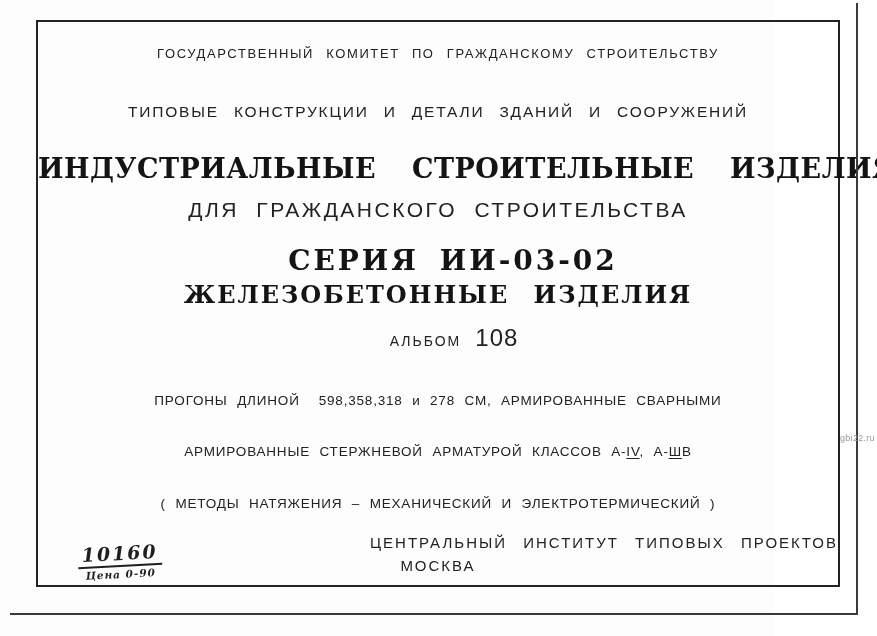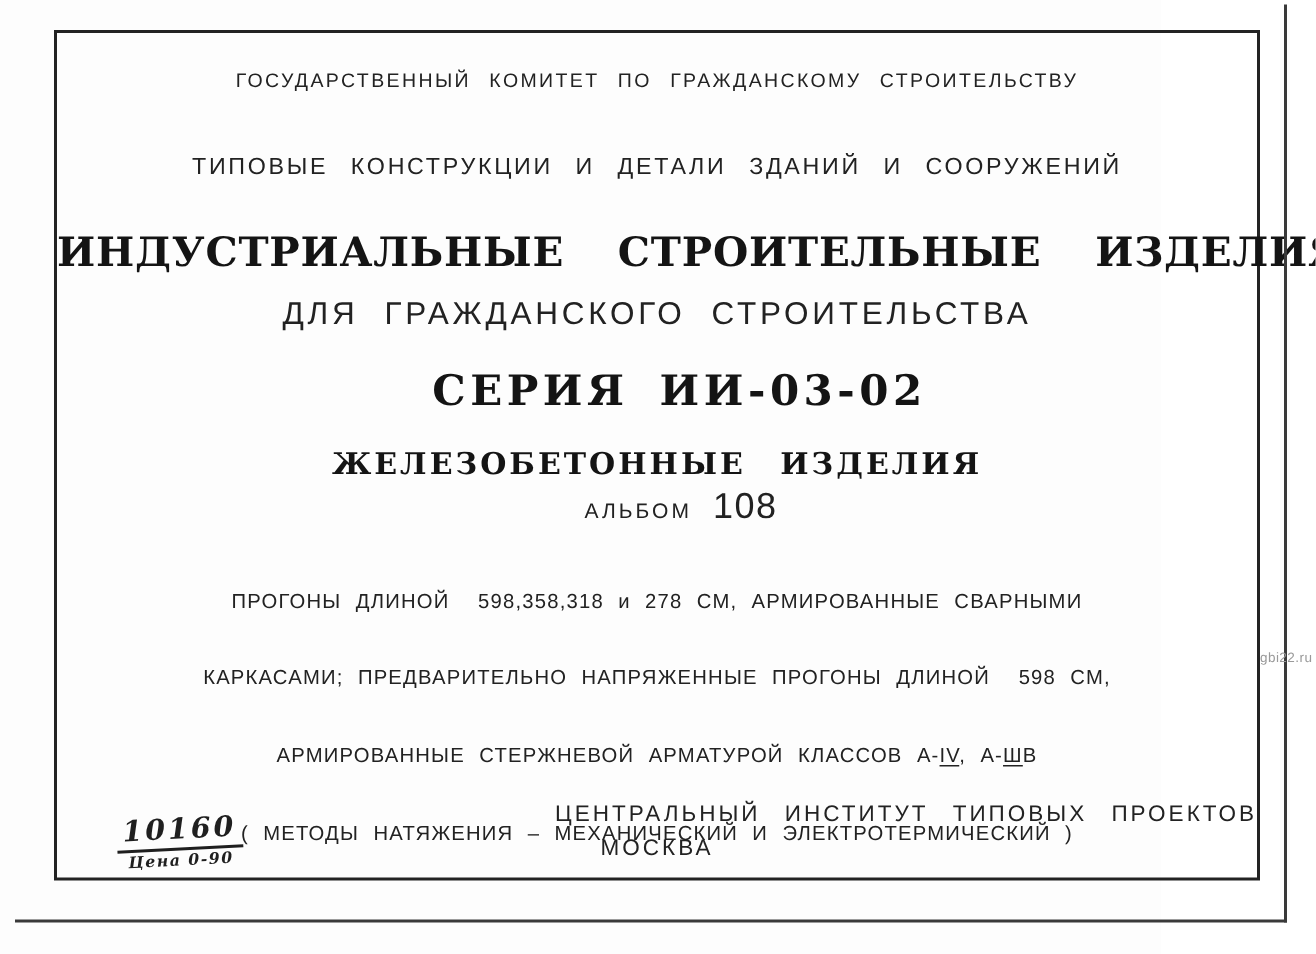--- a/index.html
+++ b/index.html
@@ -84,25 +84,24 @@
     font-family: "DejaVu Serif", serif;
     font-weight: bold;
     font-size: 28px;
     letter-spacing: 3px;
     word-spacing: 8px;
     color: #141414;
   }
   .series-subtitle {
     font-family: "DejaVu Serif", serif;
     font-weight: bold;
-    font-size: 20px;
+    font-size: 24px;
     letter-spacing: 2px;
     word-spacing: 14px;
     color: #141414;
-    margin-top: 17px;
   }
   .album-row {
     display: flex;
     justify-content: center;
     align-items: baseline;
     gap: 14px;
   }
   .album-label {
     font-size: 14px;
     letter-spacing: 2px;
@@ -185,21 +184,20 @@
 
     <div class="cline series-subtitle" style="top:258px;">ЖЕЛЕЗОБЕТОННЫЕ ИЗДЕЛИЯ</div>
 
     <div class="cline album-row" style="top:302px; position:absolute;">
       <span class="hand album-label">АЛЬБОМ</span>
       <span class="hand album-number">108</span>
     </div>
 
     <div class="description hand" style="top:335px;">
       <div>ПРОГОНЫ ДЛИНОЙ  598,358,318 и 278 СМ, АРМИРОВАННЫЕ СВАРНЫМИ</div>
-      <div>КАРКАСАМИ; ПРЕДВАРИТЕЛЬНО НАПРЯЖЕННЫЕ ПРОГОНЫ ДЛИНОЙ  598 СМ,</div>
       <div><span>АРМИРОВАННЫЕ СТЕРЖНЕВОЙ АРМАТУРОЙ КЛАССОВ А-</span><span class="u">IV</span><span>, А-</span><span class="u">Ш</span><span>В</span></div>
       <div>( МЕТОДЫ НАТЯЖЕНИЯ – МЕХАНИЧЕСКИЙ И ЭЛЕКТРОТЕРМИЧЕСКИЙ )</div>
     </div>
 
     <div class="cline hand publisher" style="top:512px;text-align:right;">ЦЕНТРАЛЬНЫЙ ИНСТИТУТ ТИПОВЫХ ПРОЕКТОВ</div>
 
     <div class="cline hand publisher" style="top:535px;">МОСКВА</div>
 
     <div class="stamp">
       <div class="stamp-number">10160</div>

